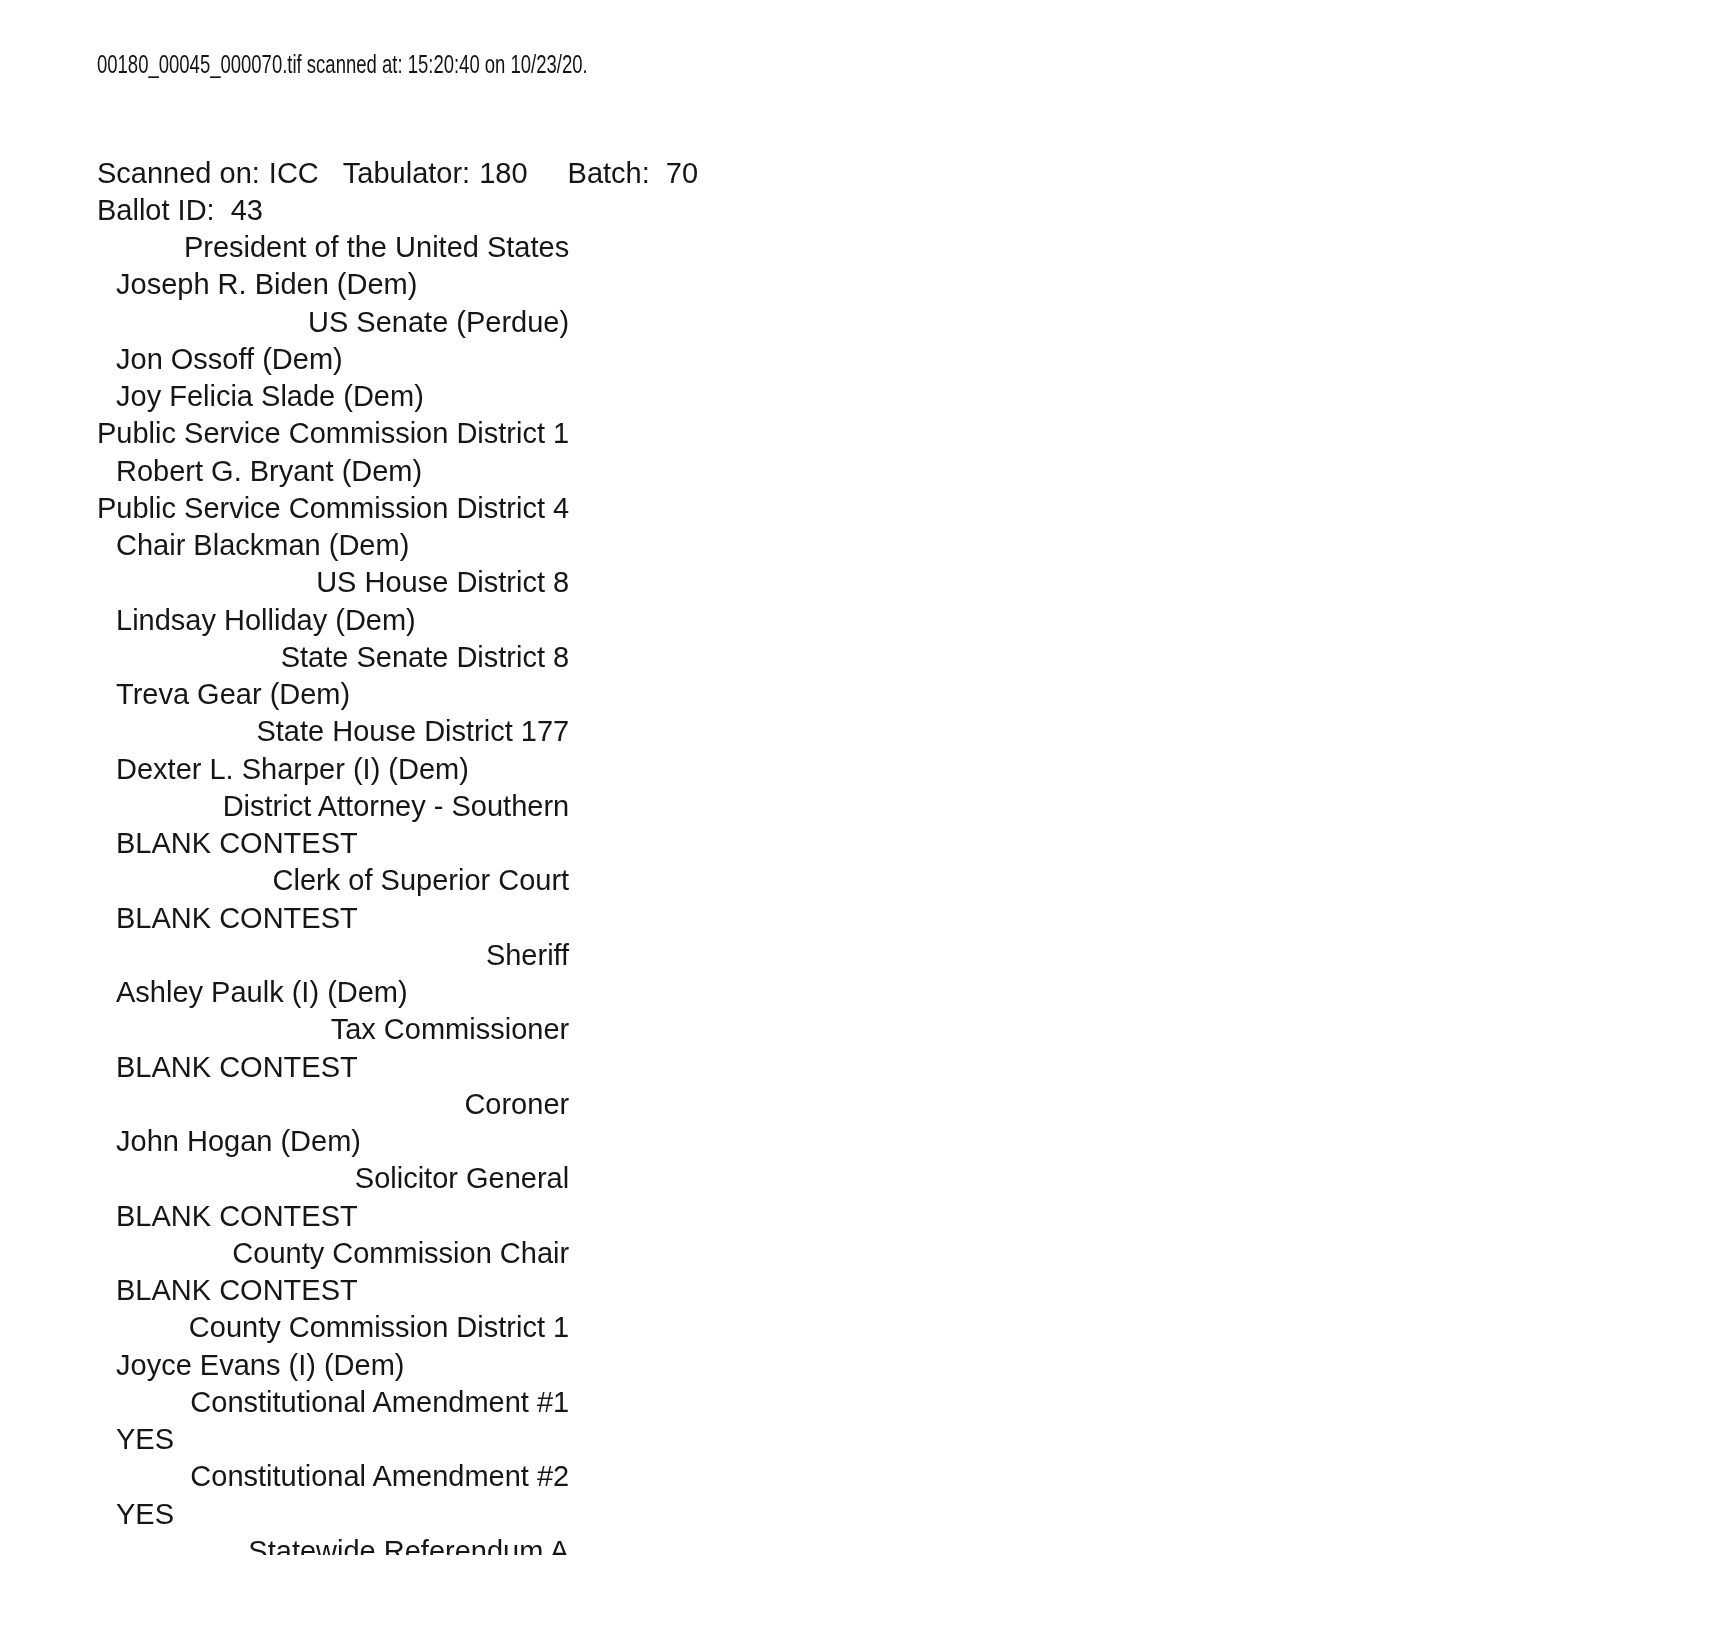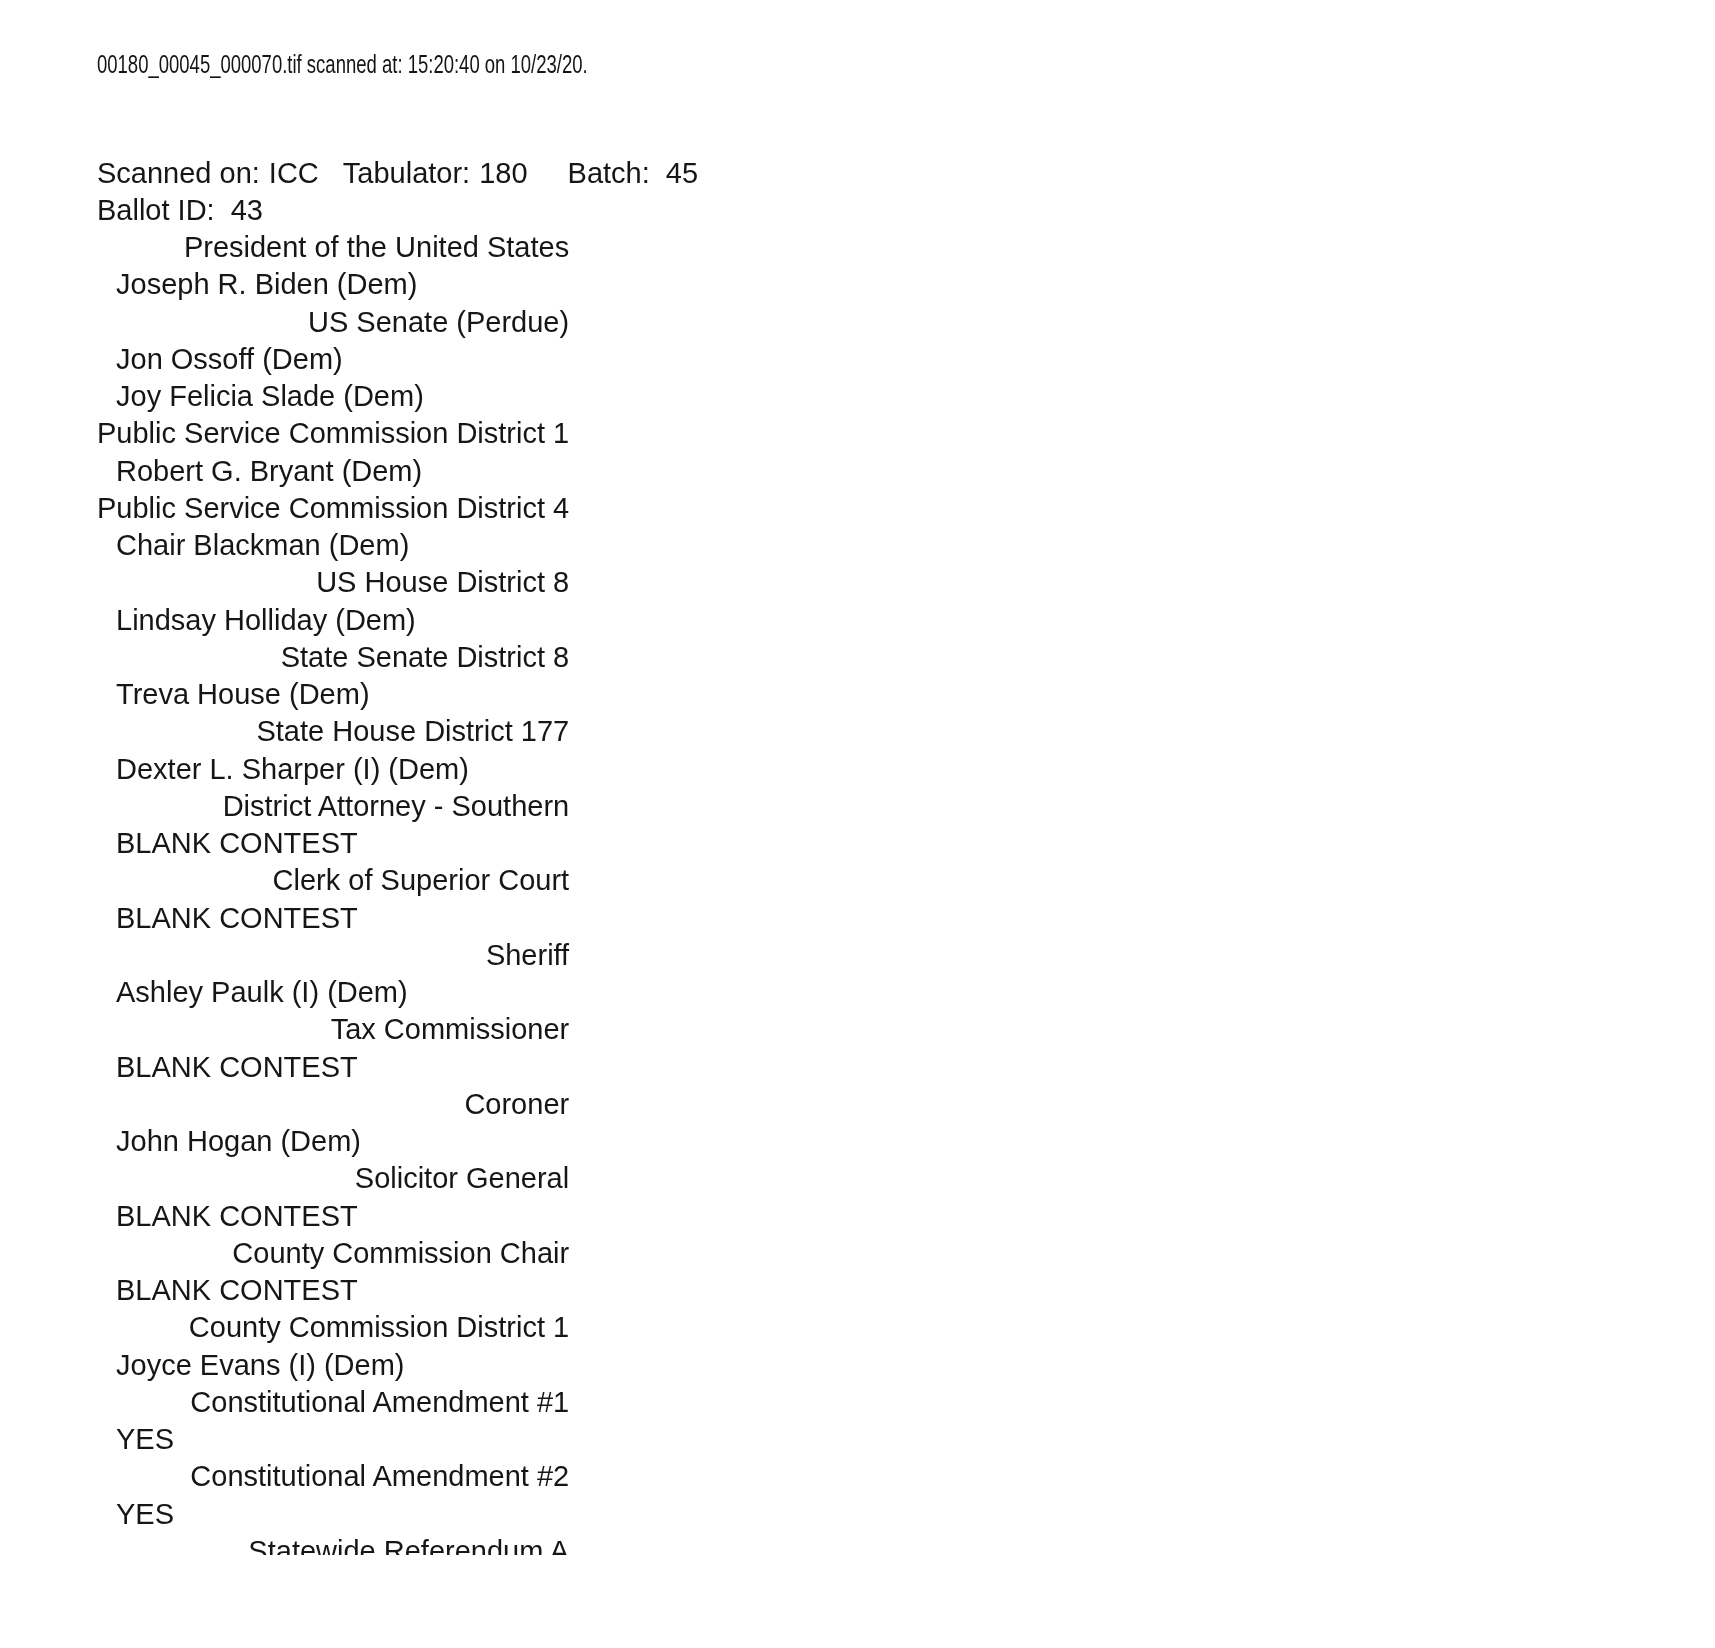--- a/index.html
+++ b/index.html
@@ -59,21 +59,21 @@
 </style>
 </head>
 <body>
 
 <div class="doc">
 
   <div class="file-line">00180_00045_000070.tif scanned at: 15:20:40 on 10/23/20.</div>
 
   <div class="scan-block">
     <div class="scan-line">
-      <span class="pair-label">Scanned on:</span><span class="gap-after-md">ICC</span><span class="pair-label">Tabulator:</span><span class="gap-after-lg">180</span><span class="wide-colon-gap">Batch:</span><span>45</span>
+      <span class="pair-label">Scanned on:</span><span class="gap-after-md">ICC</span><span class="pair-label">Tabulator:</span><span class="gap-after-lg">180</span><span class="wide-colon-gap">Batch:</span><span>70</span>
     </div>
     <div class="scan-line">
       <span class="wide-colon-gap">Ballot ID:</span><span>43</span>
     </div>
   </div>
 
   <div class="contests">
 
     <div class="contest">
       <div class="contest-title">President of the United States</div>
@@ -93,21 +93,21 @@
     <div class="contest">
       <div class="contest-title">Public Service Commission District 4</div>
       <div class="contest-selection">Chair Blackman (Dem)</div>
     </div>
     <div class="contest">
       <div class="contest-title">US House District 8</div>
       <div class="contest-selection">Lindsay Holliday (Dem)</div>
     </div>
     <div class="contest">
       <div class="contest-title">State Senate District 8</div>
-      <div class="contest-selection">Treva House (Dem)</div>
+      <div class="contest-selection">Treva Gear (Dem)</div>
     </div>
     <div class="contest">
       <div class="contest-title">State House District 177</div>
       <div class="contest-selection">Dexter L. Sharper (I) (Dem)</div>
     </div>
     <div class="contest">
       <div class="contest-title">District Attorney - Southern</div>
       <div class="contest-selection">BLANK CONTEST</div>
     </div>
     <div class="contest">

